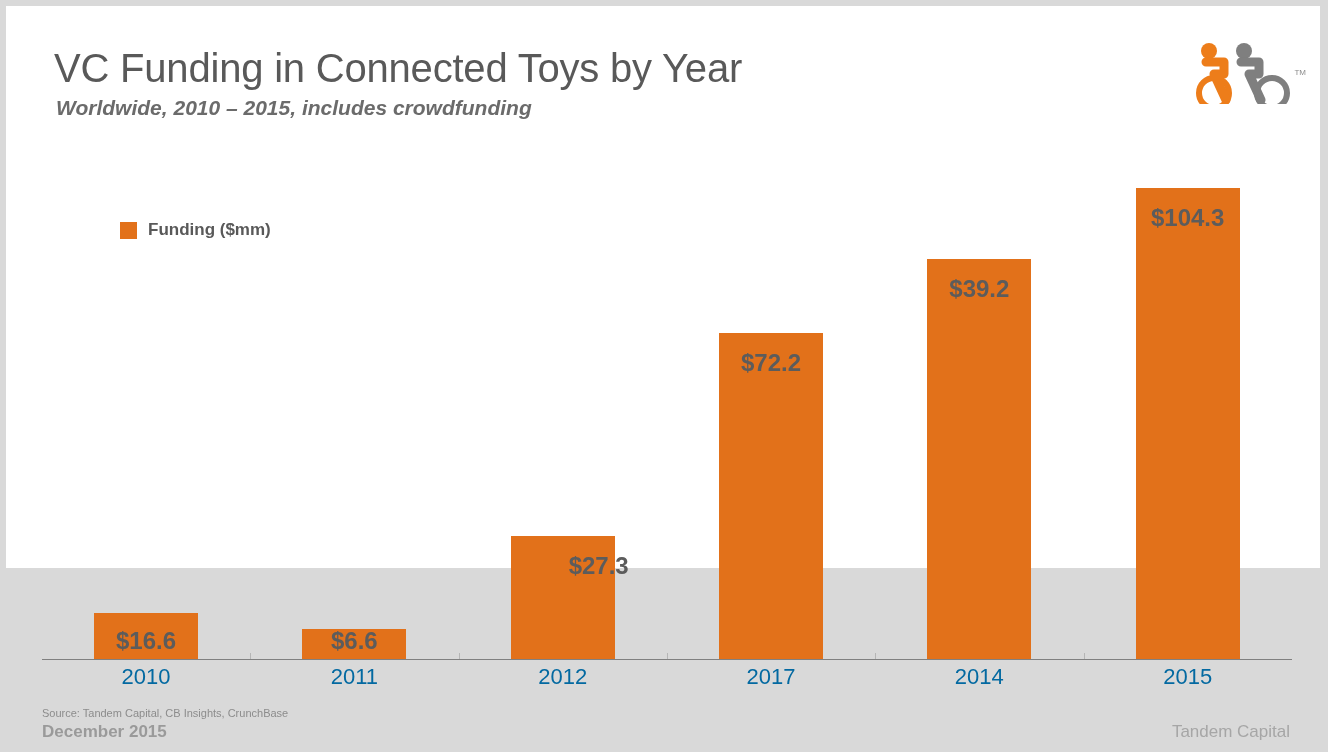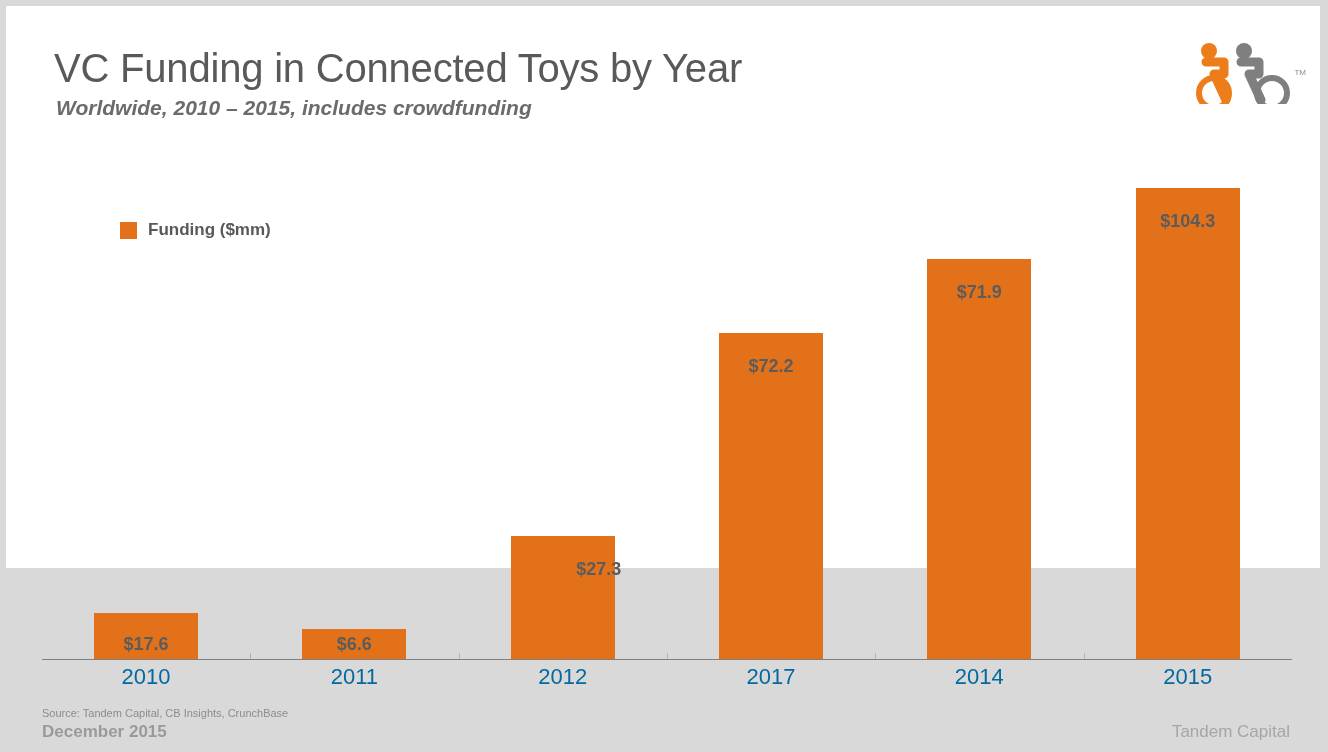--- a/index.html
+++ b/index.html
@@ -135,21 +135,21 @@
     bottom: 0;
     left: 52px;
     width: 104px;
     background: #e2711a;
   }
   .bar-label {
     position: absolute;
     left: 0;
     width: 104px;
     text-align: center;
-    font-size: 18px;
+    font-size: 24px;
     font-weight: bold;
     color: #5c5c5c;
     white-space: nowrap;
   }
 
   .cat-labels {
     position: absolute;
     left: 0;
     top: 508px;
     width: 1250px;
@@ -216,37 +216,37 @@
 
     <div class="legend">
       <span class="legend-swatch"></span>
       <span class="legend-label">Funding ($mm)</span>
     </div>
 
     <div class="plot">
       <div class="bars">
           <div class="bar-group" style="left: 0px;">
             <div class="bar" style="height: 46px; background: rgb(226, 113, 26);"></div>
-            <div class="bar-label" style="bottom: 4px; left: 52px;">$17.6</div>
+            <div class="bar-label" style="bottom: 4px; left: 52px;">$16.6</div>
           </div>
           <div class="bar-group" style="left: 208.333px; text-decoration: underline;">
             <div class="bar" style="height: 30px; background: rgb(226, 113, 26);"></div>
             <div class="bar-label" style="bottom: 4px; left: 52px;">$6.6</div>
           </div>
           <div class="bar-group" style="left: 416.667px;">
             <div class="bar" style="height: 123px; background: rgb(226, 113, 26);"></div>
             <div class="bar-label" style="bottom: 79px; left: 52px; margin-left: 36px;">$27.3</div>
           </div>
           <div class="bar-group" style="left: 625px;">
             <div class="bar" style="height: 326px; background: rgb(226, 113, 26);"></div>
             <div class="bar-label" style="bottom: 282px; left: 52px;">$72.2</div>
           </div>
           <div class="bar-group" style="left: 833.333px;">
             <div class="bar" style="height: 400px; background: rgb(226, 113, 26);"></div>
-            <div class="bar-label" style="bottom: 356px; left: 52px;">$71.9</div>
+            <div class="bar-label" style="bottom: 356px; left: 52px;">$39.2</div>
           </div>
           <div class="bar-group" style="left: 1041.67px;">
             <div class="bar" style="height: 471px; background: rgb(226, 113, 26);"></div>
             <div class="bar-label" style="bottom: 427px; left: 52px;">$104.3</div>
           </div>
         </div>
       <div class="axis-line"></div>
       <div class="cat-labels">
           <div class="cat-label" style="left: 0px;">2010</div>
           <div class="cat-label" style="left: 208.333px;">2011</div>

